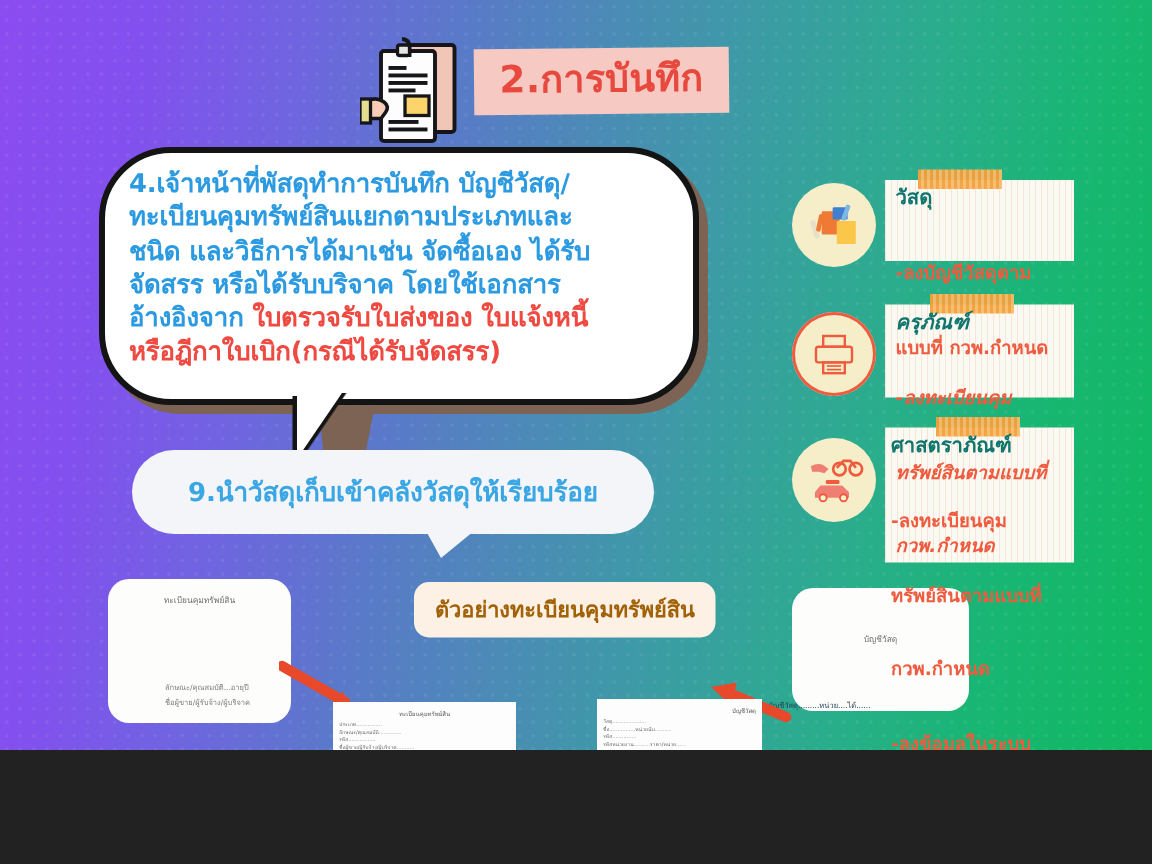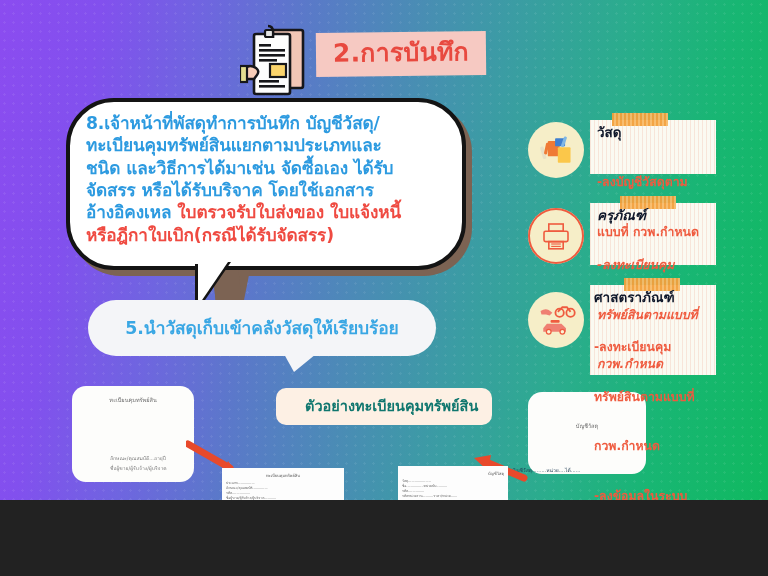--- a/index.html
+++ b/index.html
@@ -131,24 +131,24 @@
     color: #3aa7e4;
     letter-spacing: -.1px;
   }
 
   
   #sample-label {
     position: absolute;
     left: 276px; top: 388px;
     background: #fdf0e4;
     border-radius: 10px;
-    padding: 6px 14px 8px 29px;
+    padding: 6px 14px 8px 14px;
     font-size: 14.5px;
     font-weight: bold;
-    color: #0f766e;
+    color: #a16207;
     white-space: nowrap;
   }
 
   
   .rcard {
     position: absolute;
     background: #fbfaf2;
     box-sizing: border-box;
   }
   .rcard::before {
@@ -163,21 +163,21 @@
     position: absolute;
     width: 56px; height: 13px;
     background: repeating-linear-gradient(90deg,
       #f3a03c 0 2px, #f8bb6a 2px 4px);
     opacity: .95;
   }
   .rcard-title {
     position: relative;
     font-size: 13.5px;
     font-weight: bold;
-    color: #0f172a;
+    color: #0f766e;
     line-height: 1.12;
     z-index: 2;
   }
   .rcard-body {
     position: relative;
     font-size: 12.3px;
     font-weight: bold;
     color: #ef5b3f;
     line-height: 1.18;
     z-index: 2;
@@ -276,30 +276,30 @@
   </svg>
 
   <div id="header-title">2.การบันทึก</div>
 
   <div id="bubble1-shadow"></div>
   <div id="bubble1-shadow-tail"></div>
   <div id="bubble1"></div>
   <div id="bubble1-tail"></div>
 
   <div id="bubble1-text">
-    <div><span>8.เจ้าหน้าที่พัสดุทำการบันทึก บัญชีวัสดุ/</span></div>
+    <div><span>4.เจ้าหน้าที่พัสดุทำการบันทึก บัญชีวัสดุ/</span></div>
     <div><span>ทะเบียนคุมทรัพย์สินแยกตามประเภทและ</span></div>
     <div><span>ชนิด และวิธีการได้มาเช่น จัดซื้อเอง ได้รับ</span></div>
     <div><span>จัดสรร หรือได้รับบริจาค โดยใช้เอกสาร</span></div>
-    <div><span>อ้างอิคงเหล </span><span class="hl">ใบตรวจรับใบส่งของ ใบแจ้งหนี้</span></div>
+    <div><span>อ้างอิงจาก </span><span class="hl">ใบตรวจรับใบส่งของ ใบแจ้งหนี้</span></div>
     <div><span class="hl">หรือฎีกาใบเบิก(กรณีได้รับจัดสรร)</span></div>
   </div>
 
   <div id="bubble2">
-    <span id="bubble2-text">5.นำวัสดุเก็บเข้าคลังวัสดุให้เรียบร้อย</span>
+    <span id="bubble2-text">9.นำวัสดุเก็บเข้าคลังวัสดุให้เรียบร้อย</span>
   </div>
 
   <div id="sample-label">ตัวอย่างทะเบียนคุมทรัพย์สิน</div>
 
   <div class="rbadge" style="left:528px; top:122px;">
     <svg viewBox="0 0 44 44" width="40" height="40">
       <rect x="13" y="12" width="13" height="17" rx="1" fill="#ef7a35"></rect>
       <rect x="21" y="9" width="11" height="9" rx="1" fill="#3f7fd0"></rect>
       <rect x="24" y="19" width="14" height="17" rx="1" fill="#fbc74a"></rect>
       <rect x="6" y="18" width="4" height="14" rx="1.6" fill="#e8e0c6" transform="rotate(-16 8 25)"></rect>

